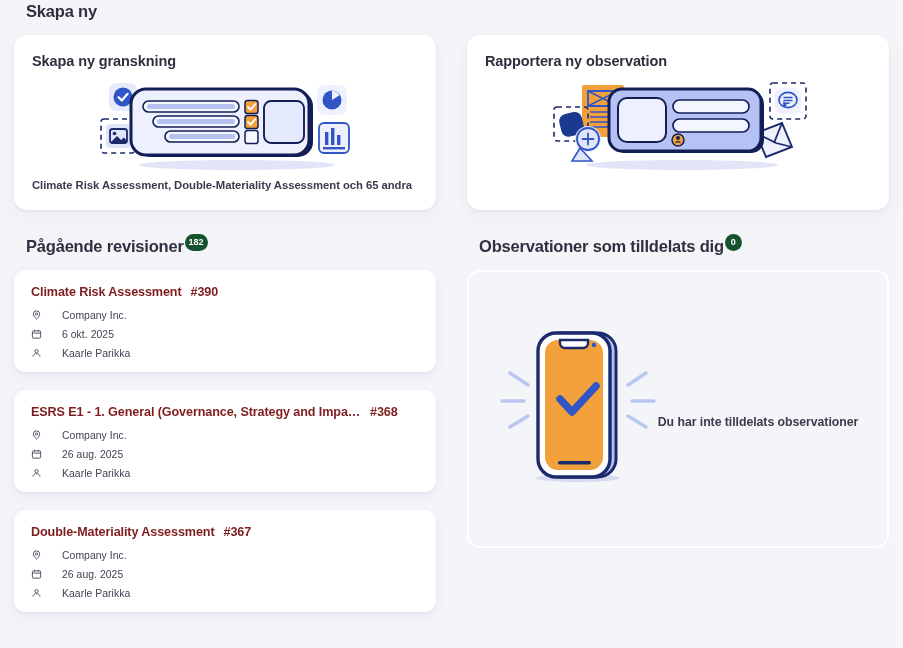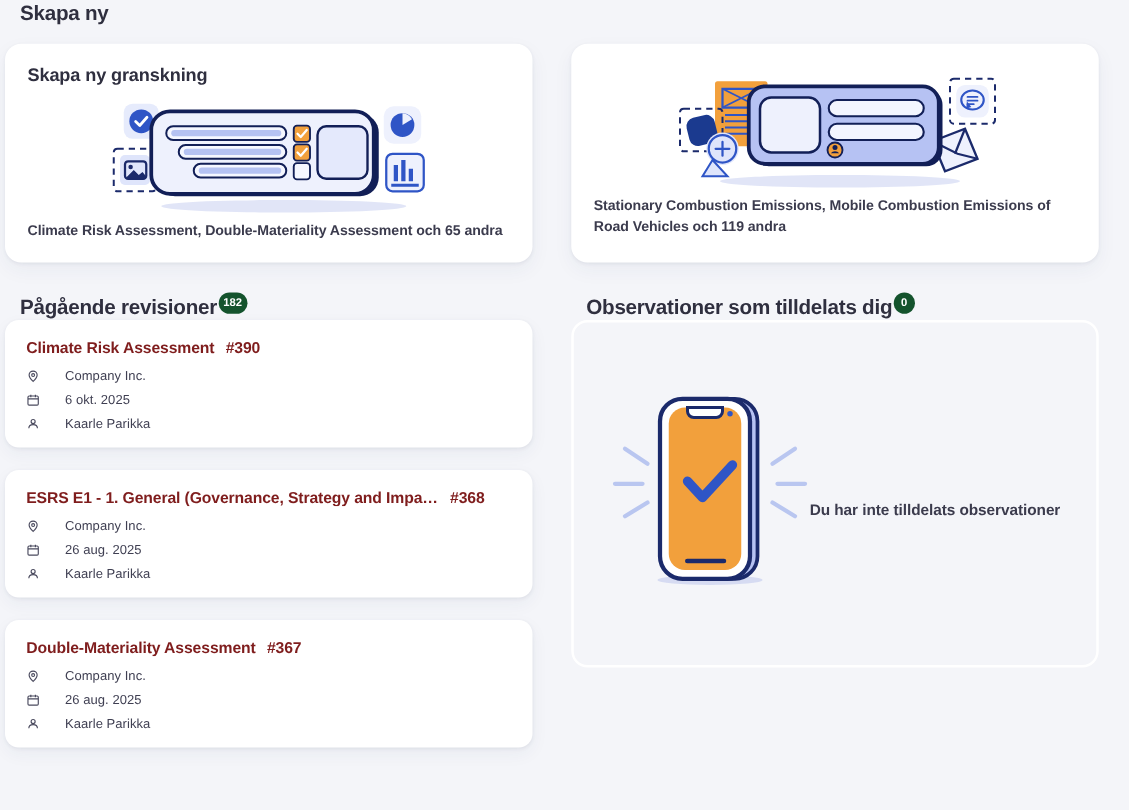--- a/index.html
+++ b/index.html
@@ -2,21 +2,21 @@
 <html><head>
 <meta charset="utf-8">
 <style>
   * { box-sizing: border-box; margin: 0; padding: 0; }
   html, body {
     width: 903px; height: 648px;
     background: #f4f5f9;
     font-family: "Liberation Sans", sans-serif;
     overflow: hidden;
   }
-  .page { position: relative; width: 903px; height: 648px; padding: 0 4px; }
+  .page { position: relative; width: 903px; height: 648px; padding: 0 14px; }
 
   .section-title {
     font-size: 16.5px;
     font-weight: bold;
     color: #2f2f3f;
     letter-spacing: -0.2px;
   }
   .page-title { padding-top: 2px; padding-left: 12px; margin-bottom: 14px; }
 
   .top-row { display: flex; gap: 31px; }
@@ -33,21 +33,21 @@
   }
   .illus-wrap { height: 104px; display: flex; align-items: center; justify-content: center; }
   .card-sub {
     font-size: 11.3px; font-weight: bold; color: #3b3b4d;
     line-height: 1.52; letter-spacing: -0.05px;
   }
 
   .cols { display: flex; gap: 31px; margin-top: 27px; }
   .col { width: 422px; }
 
-  .head-badge-row { display: flex; align-items: flex-start; padding-left: 12px; }
+  .head-badge-row { display: flex; align-items: flex-start; margin-bottom: 14px; padding-left: 12px; }
   .badge {
     display: inline-flex; align-items: center; justify-content: center;
     min-width: 17px; height: 17px; padding: 0 4px;
     border-radius: 9px; background: #14532d; color: #fff;
     font-size: 9px; font-weight: bold; line-height: 1;
     margin-left: 1px; margin-top: -3px;
   }
 
   .rev-card {
     background: #fff; border-radius: 11px;
@@ -131,20 +131,21 @@
           <rect x="230" y="55" width="3.4" height="13" fill="#2f55c6"></rect>
           <rect x="236" y="51" width="3.4" height="17" fill="#2f55c6"></rect>
           <rect x="242" y="58" width="3.4" height="10" fill="#2f55c6"></rect>
           <rect x="228" y="70" width="22" height="2.4" fill="#2f55c6"></rect>
         </svg>
       </div>
       <div class="card-sub">Climate Risk Assessment, Double-Materiality Assessment och 65 andra</div>
     </div>
 
     <div class="top-card">
+      <h3>Rapportera ny observation</h3>
       <div class="illus-wrap">
         <svg width="272" height="96" viewBox="0 0 272 96" xmlns="http://www.w3.org/2000/svg">
           <ellipse cx="140" cy="88" rx="96" ry="5" fill="#c9d0f0" opacity="0.55"></ellipse>
 
           <rect x="40" y="8" width="42" height="52" rx="2" fill="#f2a03c"></rect>
           <path d="M46 14 L76 14 L76 29 L46 29 Z" fill="none" stroke="#2f55c6" stroke-width="1.8"></path>
           <path d="M46 14 L76 29 M76 14 L46 29" stroke="#2f55c6" stroke-width="1.4"></path>
           <g stroke="#2f55c6" stroke-width="1.5">
             <path d="M48 35 H76"></path>
               <path d="M48 40 H76"></path>
@@ -177,21 +178,20 @@
           <rect x="233" y="11" width="26" height="26" rx="7" fill="#eef1fd"></rect>
           <ellipse cx="246" cy="23" rx="9" ry="7.6" fill="none" stroke="#2f55c6" stroke-width="1.7"></ellipse>
           <path d="M241 30 L241.5 24 L245 28.5 Z" fill="#2f55c6"></path>
           <g stroke="#2f55c6" stroke-width="1.4" stroke-linecap="round">
             <path d="M242 20.5 H250"></path>
               <path d="M242 23.5 H250"></path>
               <path d="M242 26.3 H247"></path>
           </g>
         </svg>
       </div>
-      <div class="card-sub">Stationary Combustion Emissions, Mobile Combustion Emissions of Road Vehicles och 119 andra</div>
     </div>
   </div>
 
   <div class="cols">
 
     <div class="col">
       <div class="head-badge-row">
         <span class="section-title">Pågående revisioner</span>
         <span class="badge">182</span>
       </div>

